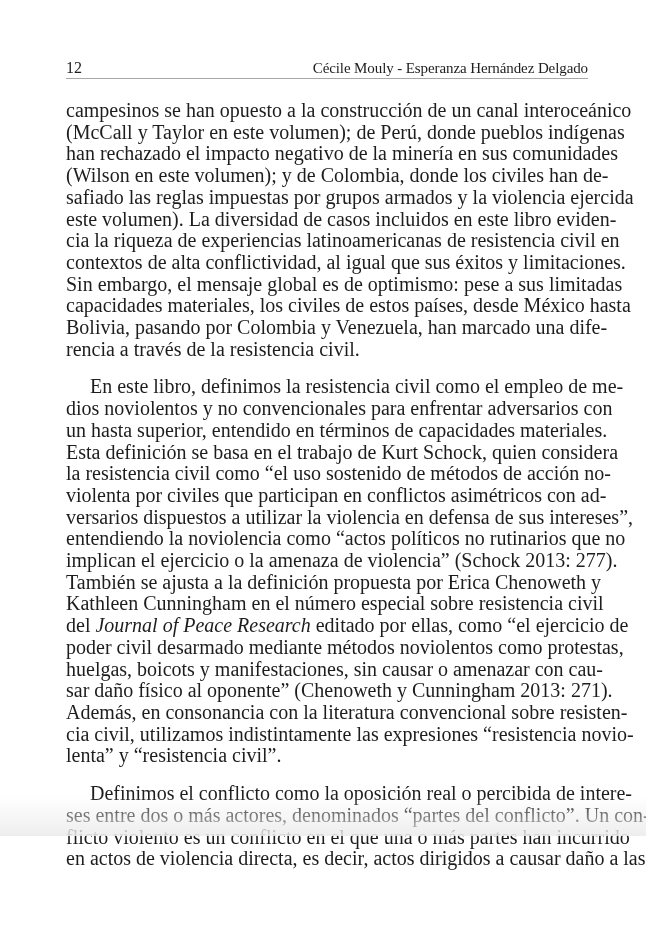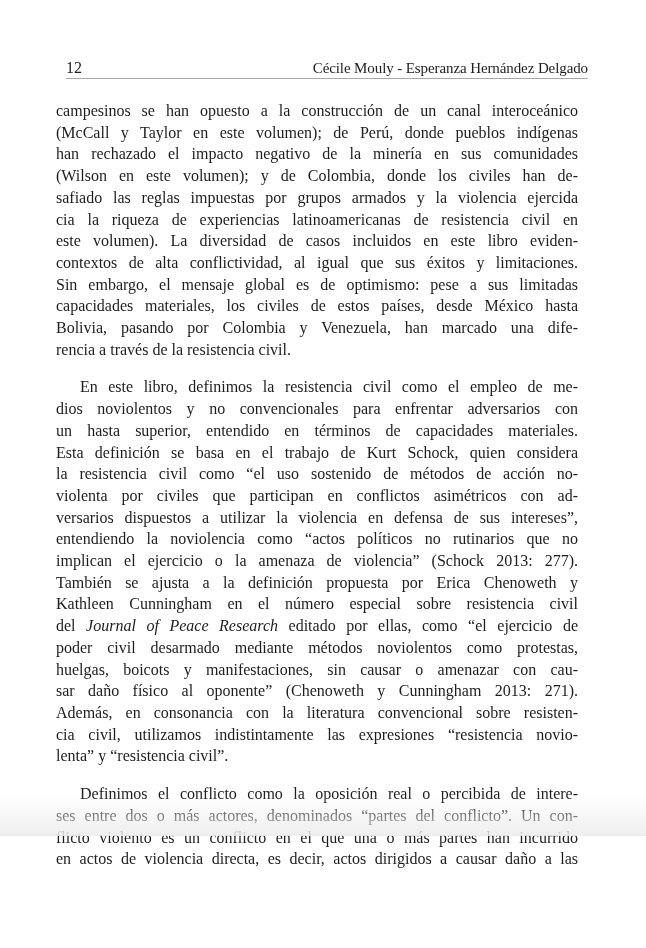--- a/index.html
+++ b/index.html
@@ -50,24 +50,24 @@
     .head-rule {
       position: absolute;
       left: 66px;
       width: 522px;
       top: 78px;
       height: 0;
       border-top: 1px solid #a8a8a8;
     }
     .body-text {
       position: absolute;
-      left: 56px;
+      left: 66px;
       top: 100px;
       width: 522px;
-      font-size: 16px;
+      font-size: 20px;
       line-height: 21.7px;
       text-align: justify;
       hyphens: manual;
     }
     .para {
       margin: 0;
       text-indent: 0;
     }
     .para + .para {
       margin-top: 16px;
@@ -101,22 +101,22 @@
   <div class="head-rule"></div>
 
   <div class="body-text">
 
     <p class="para">
       <span class="line">campesinos se han opuesto a la construcción de un canal interoceánico</span>
       <span class="line">(McCall y Taylor en este volumen); de Perú, donde pueblos indígenas</span>
       <span class="line">han rechazado el impacto negativo de la minería en sus comunidades</span>
       <span class="line">(Wilson en este volumen); y de Colombia, donde los civiles han de-</span>
       <span class="line">safiado las reglas impuestas por grupos armados y la violencia ejercida</span>
+      <span class="line">este volumen). La diversidad de casos incluidos en este libro eviden-</span>
       <span class="line">cia la riqueza de experiencias latinoamericanas de resistencia civil en</span>
-      <span class="line">este volumen). La diversidad de casos incluidos en este libro eviden-</span>
       <span class="line">contextos de alta conflictividad, al igual que sus éxitos y limitaciones.</span>
       <span class="line">Sin embargo, el mensaje global es de optimismo: pese a sus limitadas</span>
       <span class="line">capacidades materiales, los civiles de estos países, desde México hasta</span>
       <span class="line">Bolivia, pasando por Colombia y Venezuela, han marcado una dife-</span>
       <span class="line last">rencia a través de la resistencia civil.</span>
     </p>
 
     <p class="para">
       <span class="line first-indent">En este libro, definimos la resistencia civil como el empleo de me-</span>
       <span class="line">dios noviolentos y no convencionales para enfrentar adversarios con</span>

